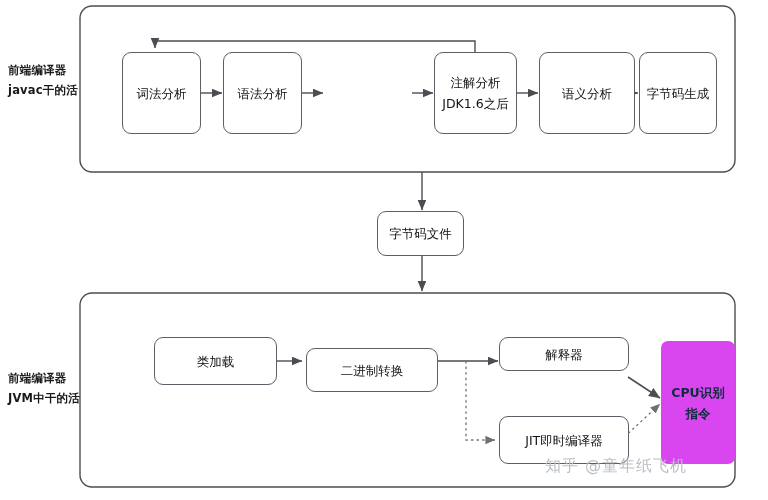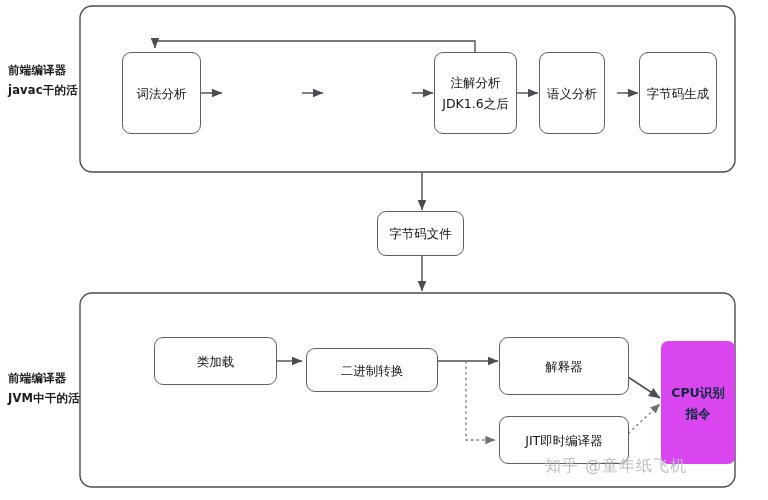--- a/index.html
+++ b/index.html
@@ -112,48 +112,51 @@
 
   <div class="group-label" style="left:8px; top:368px;">
     <div>前端编译器</div>
     <div>JVM中干的活</div>
   </div>
 
   <div class="node" style="left:122px; top:52px; width:79px; height:82px;">
     <span>词法分析</span>
   </div>
 
+  <div class="node" style="left:223px; top:52px; width:79px; height:82px;">
+    <span>语法分析</span>
+  </div>
 
 
   <div class="node" style="left:434px; top:52px; width:83px; height:82px;">
     <span>注解分析</span>
     <span class="line2">JDK1.6之后</span>
   </div>
 
-  <div class="node" style="left:539px; top:52px; width:66px; height:82px;">
+  <div class="node" style="left:539px; top:52px; width:96px; height:82px;">
     <span>语义分析</span>
   </div>
 
   <div class="node" style="left:639px; top:52px; width:78px; height:82px;">
     <span>字节码生成</span>
   </div>
 
   <div class="node" style="left:377px; top:211px; width:87px; height:45px;">
     <span>字节码文件</span>
   </div>
 
   <div class="node" style="left:154px; top:337px; width:123px; height:48px;">
     <span>类加载</span>
   </div>
 
   <div class="node" style="left:306px; top:348px; width:132px; height:44px;">
     <span>二进制转换</span>
   </div>
 
-  <div class="node" style="left:499px; top:337px; width:130px; height:58px;">
+  <div class="node" style="left:499px; top:337px; width:130px; height:34px;">
     <span>解释器</span>
   </div>
 
   <div class="node" style="left:499px; top:416px; width:130px; height:48px;">
     <span>JIT即时编译器</span>
   </div>
 
   <div class="node cpu" style="left:661px; top:341px; width:74px; height:123px;">
     <span>CPU识别</span>
     <span class="line2">指令</span>

